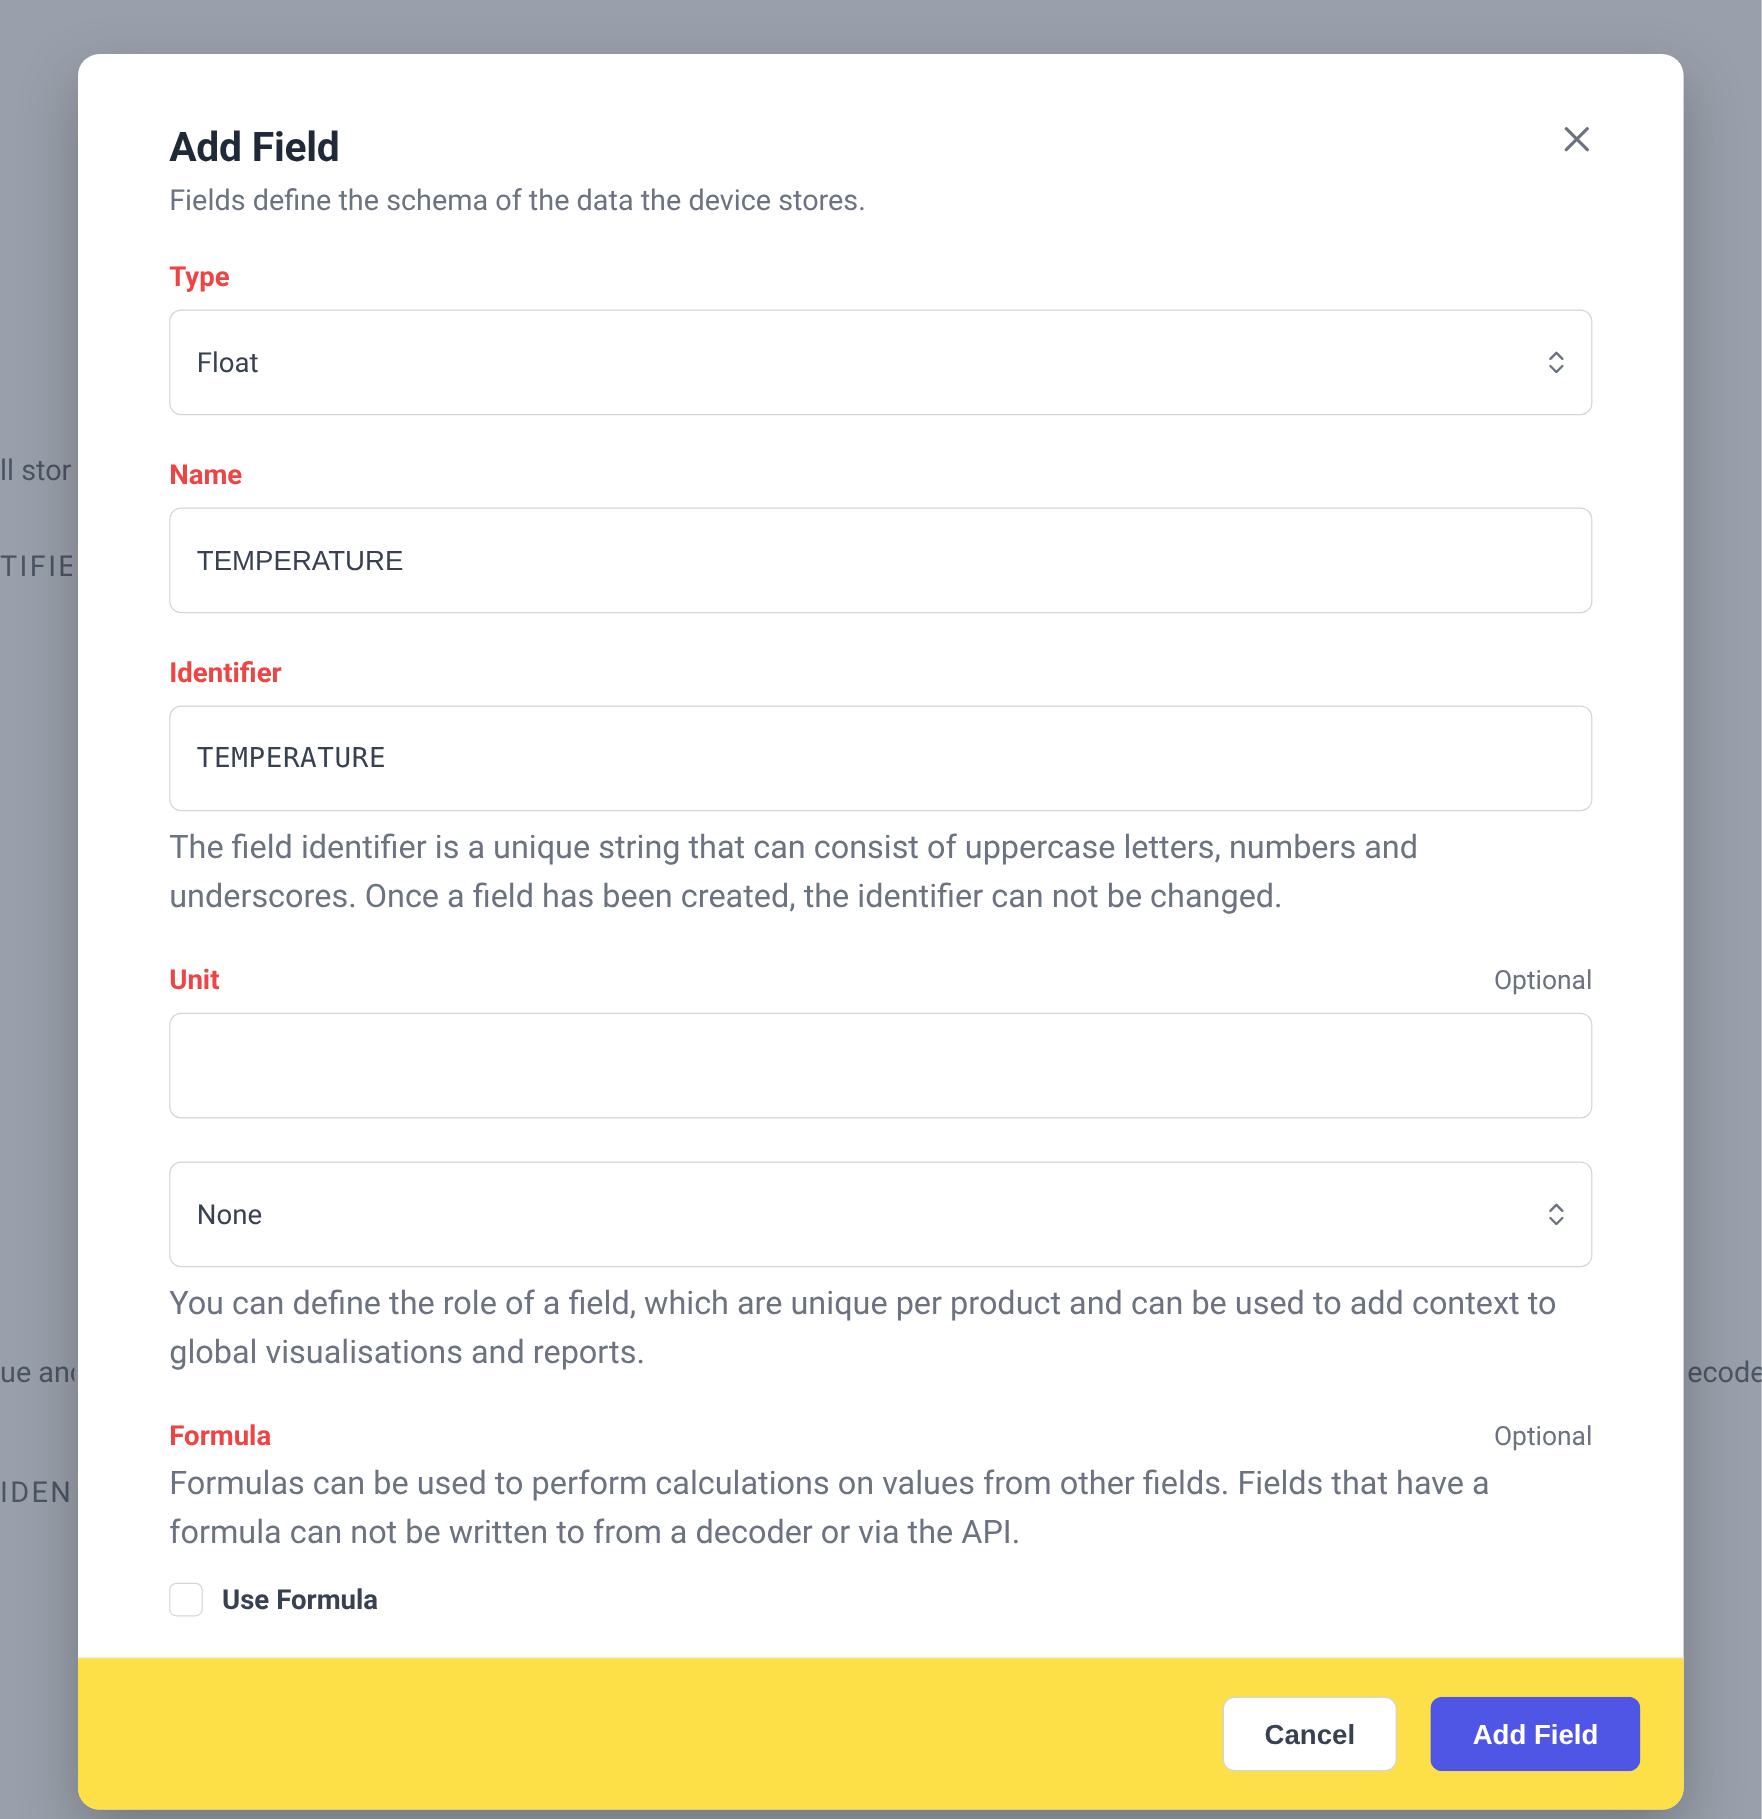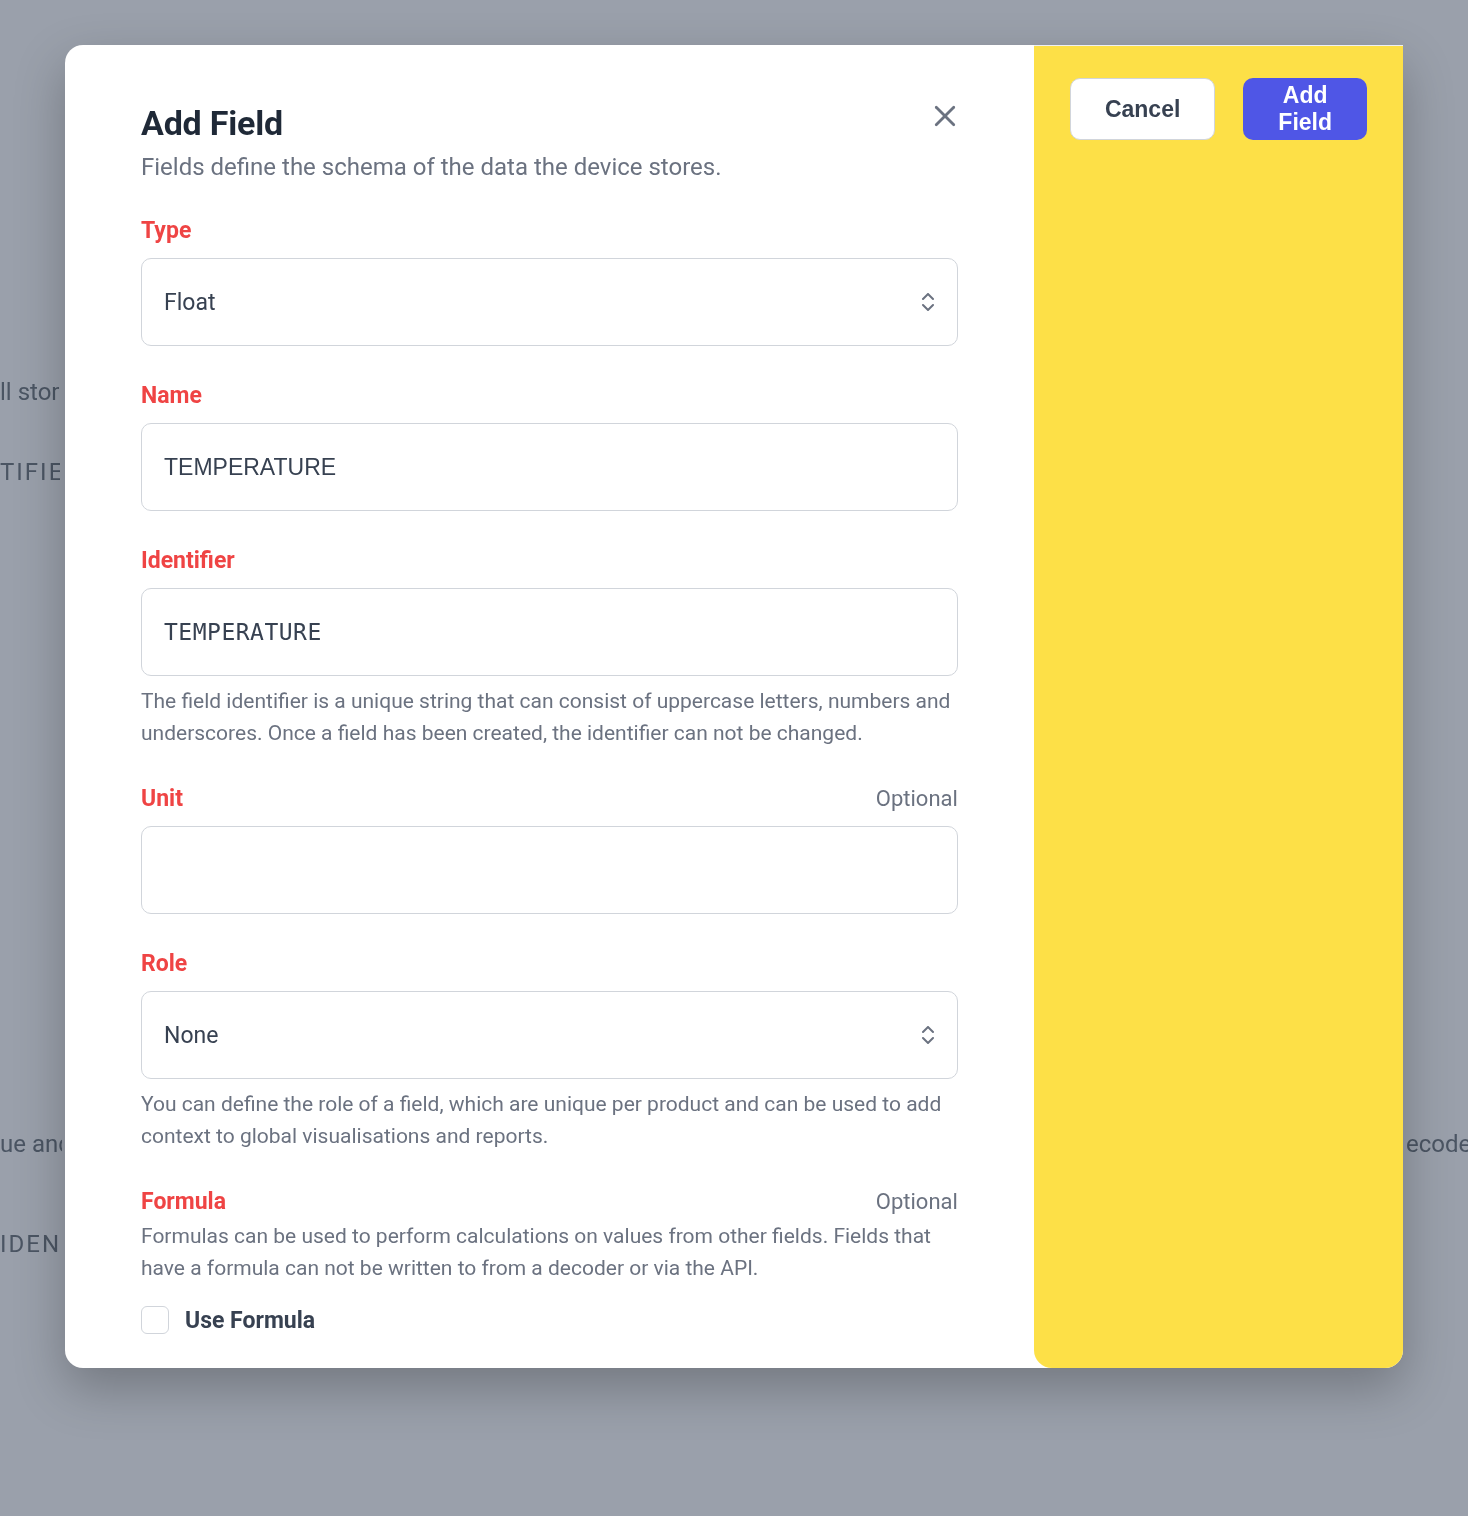--- a/index.html
+++ b/index.html
@@ -26,21 +26,21 @@
   
   .modal {
     position: absolute;
     left: 65px;
     top: 45px;
     width: 1338px;
     background: #ffffff;
     border-radius: 18px;
     box-shadow: 0 20px 50px rgba(0,0,0,0.25);
     display: flex;
-    flex-direction: row;
+    flex-direction: column;
   }
   .modal-body {
     padding: 58px 76px 34px 76px;
   }
   .modal-header {
     display: flex;
     justify-content: space-between;
     align-items: flex-start;
   }
   .modal-title {
@@ -76,21 +76,21 @@
     font-weight: 700;
     color: #ef4444;
   }
   .optional-label {
     font-size: 22px;
     color: #6b7280;
     font-weight: 400;
   }
   .help-text {
     margin-top: 10px;
-    font-size: 21px;
+    font-size: 27px;
     line-height: 1.5;
     color: #6b7280;
   }
 
   .input, .select {
     width: 100%;
     margin-top: 14px;
     height: 88px;
     border: 1px solid #d1d5db;
     border-radius: 10px;
@@ -217,21 +217,20 @@
 
     <div class="field-group">
       <div class="field-label-row">
         <div class="field-label">Unit</div>
         <div class="optional-label">Optional</div>
       </div>
       <input class="input" type="text" value="" style="">
     </div>
 
     <div class="field-group">
-      <div class="field-label">Role</div>
       <div class="select" tabindex="0">
         <span>None</span>
         <span class="select-caret">
           <svg width="14" height="8" viewBox="0 0 14 8" fill="none" stroke="currentColor" stroke-width="2" stroke-linecap="round">
               <polyline points="2,6 7,1 12,6"></polyline>
             </svg>
           <svg width="14" height="8" viewBox="0 0 14 8" fill="none" stroke="currentColor" stroke-width="2" stroke-linecap="round">
               <polyline points="2,2 7,7 12,2"></polyline>
             </svg>
         </span>

